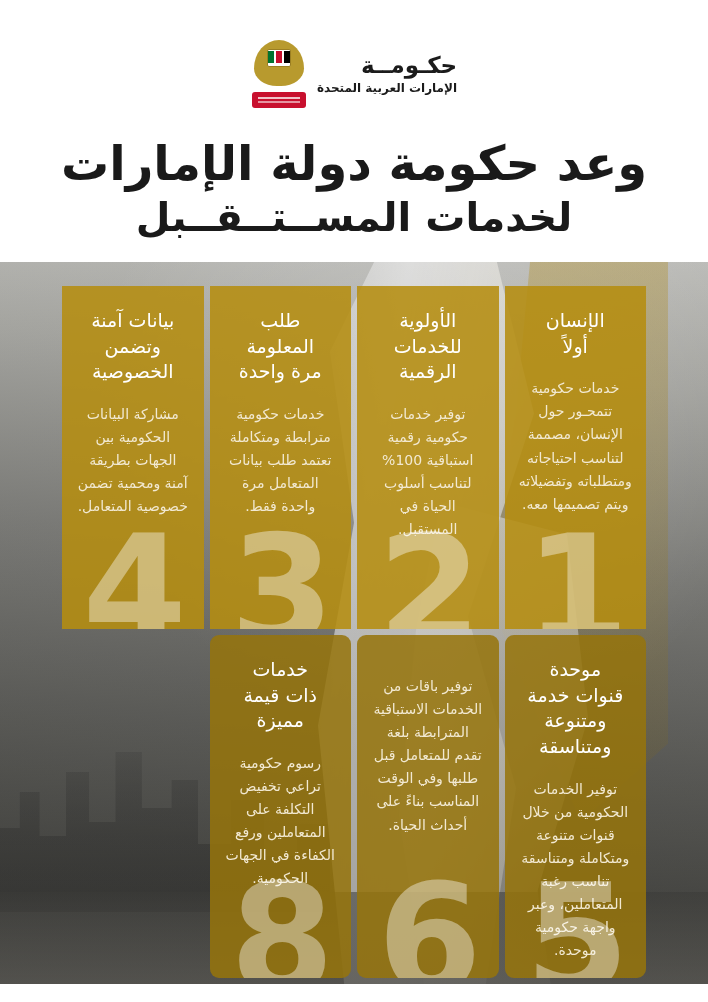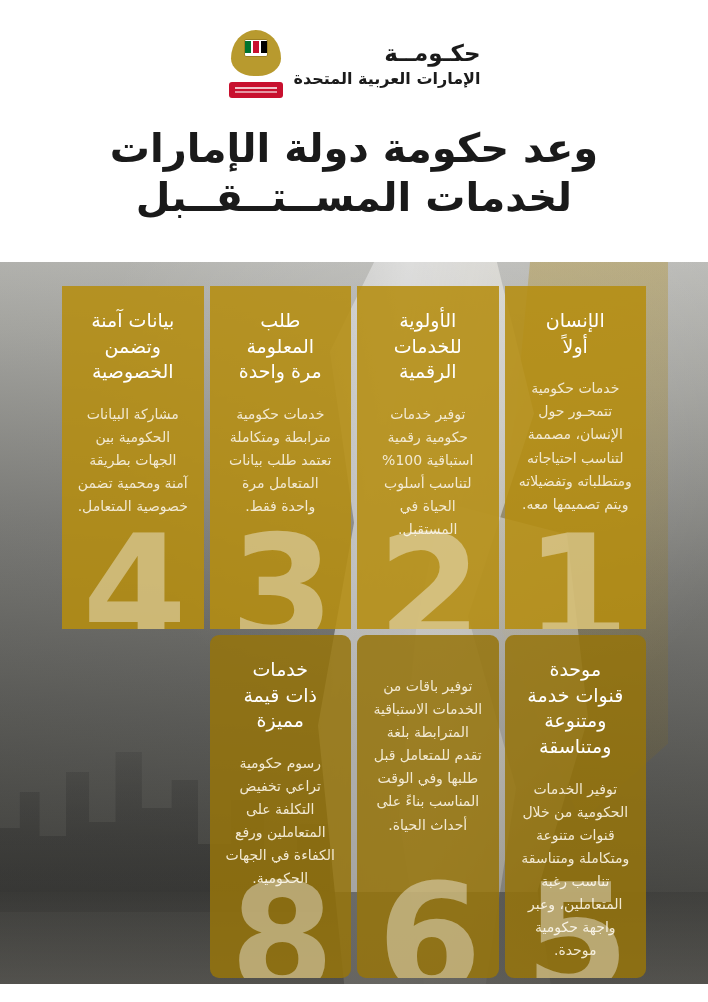--- a/index.html
+++ b/index.html
@@ -11,21 +11,21 @@
   }
   .page {
     position: relative;
     width: 708px; height: 1002px;
     background: #ffffff;
   }
 
   
   .header {
     position: absolute;
-    top: 4px; left: 0; right: 0;
+    top: 14px; left: 0; right: 0;
     height: 262px;
     background: #ffffff;
     display: flex;
     flex-direction: column;
     align-items: center;
   }
   .emblem-row {
     display: flex;
     flex-direction: row-reverse;
     align-items: center;
@@ -85,36 +85,36 @@
     line-height: 1.15;
     direction: rtl;
   }
   .gov-text .g1 {
     font-size: 23px;
     font-weight: bold;
     color: #1b1b1b;
     letter-spacing: 1px;
   }
   .gov-text .g2 {
-    font-size: 16px;
+    font-size: 12px;
     font-weight: bold;
     color: #1b1b1b;
     margin-top: 3px;
   }
 
   .title {
     margin-top: 26px;
     text-align: center;
     direction: rtl;
     color: #1a1a1a;
     font-weight: bold;
     line-height: 1.22;
     letter-spacing: 1px;
   }
-  .title .l1 { font-size: 40px; display: block; }
+  .title .l1 { font-size: 48px; display: block; }
   .title .l2 { font-size: 40px; display: block; }
 
   
   .body-wrap {
     position: absolute;
     top: 262px; left: 0;
     width: 708px; height: 740px;
     overflow: hidden;
     background: #6f6f6d;
   }

